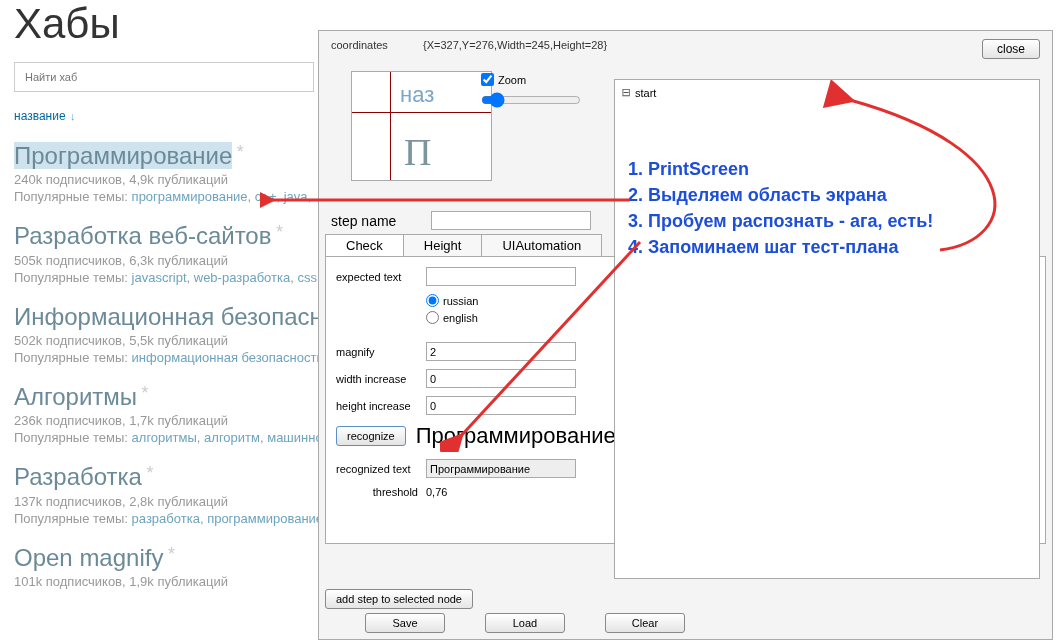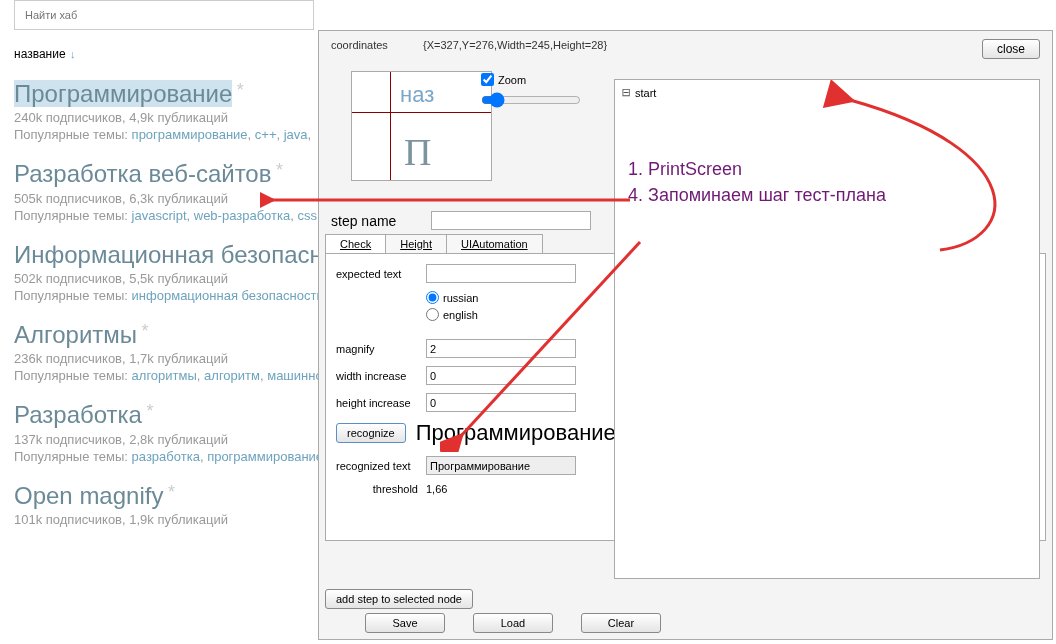--- a/index.html
+++ b/index.html
@@ -2,21 +2,21 @@
 <html><head>
 <meta charset="utf-8">
 <style>
   * { box-sizing: border-box; margin: 0; padding: 0; font-family: Arial, sans-serif; }
   body { width: 1056px; height: 644px; background: #fff; position: relative; overflow: hidden; }
 
   
   .left-col { position: absolute; left: 14px; top: 0; width: 620px; }
   .page-title { font-size: 42px; font-weight: normal; color: #333; margin-bottom: 14px; }
   .search-box { width: 300px; border: 1px solid #ccc; padding: 8px 10px; font-size: 11px; color: #bbb; margin-bottom: 14px; }
-  .sort-link { color: #000000; font-size: 12px; text-decoration: none; }
+  .sort-link { color: #0369a1; font-size: 12px; text-decoration: none; }
   .sort-arrow { color: #6da3bd; font-size: 11px; }
   .hub { margin-top: 18px; }
   .hub-name { font-size: 24px; color: #6b8a98; font-weight: normal; display: inline; }
   .hub-name.selected { background: #cfe3ee; }
   .hub-star { color: #ccc; font-size: 18px; vertical-align: super; }
   .hub-meta { color: #999; font-size: 13px; margin-top: 2px; }
   .hub-topics { color: #999; font-size: 13px; margin-top: 2px; }
   .hub-topics a { color: #6da3bd; text-decoration: none; }
 
   
@@ -34,52 +34,53 @@
   .preview-box .zoom-text2 { position: absolute; left: 52px; top: 58px; font-size: 38px; color: #7b95a0; font-family: serif; }
   .zoom-ctrl { position: absolute; left: 150px; top: 6px; }
   .zoom-chk { font-size: 11px; display: flex; align-items: center; gap: 4px; }
   .zoom-slider { margin-top: 6px; width: 100px; }
 
   .step-row { margin: 4px 12px; display: flex; align-items: center; gap: 8px; }
   .step-lbl { font-size: 14px; width: 92px; }
   .step-input { flex: 0 0 160px; border: 1px solid #aaa; height: 19px; font-size: 11px; background: #fff; padding: 0 3px; }
 
   .tabs { margin: 4px 0 0 6px; display: flex; }
-  .tab { border: 1px solid #aaa; border-bottom: none; padding: 3px 14px; font-size: 11px; background: #f7f7f7; margin-right: -1px; cursor: pointer; text-decoration: underline; }
+  .tab { border: 1px solid #aaa; border-bottom: none; padding: 3px 20px; font-size: 13px; background: #f7f7f7; margin-right: -1px; cursor: pointer; }
   .tab.active { background: #fff; position: relative; z-index: 2; }
 
   .tab-body { margin: 0 6px 0 6px; border: 1px solid #aaa; background: #fff; padding: 10px 10px 10px 10px; height: 288px; position: relative; }
   .fld-row { display: flex; align-items: center; margin-bottom: 8px; }
   .fld-lbl { width: 90px; font-size: 11px; }
   .fld-in { width: 150px; border: 1px solid #aaa; height: 19px; font-size: 11px; padding: 0 3px; }
   .radio-row { margin-left: 90px; display: flex; align-items: center; gap: 4px; margin-bottom: 4px; font-size: 11px; }
   .recognize-btn { padding: 3px 10px; font-size: 11px; background: linear-gradient(#fff,#e4e4e4); border: 1px solid #5a8fc7; border-radius: 3px; cursor: pointer; margin-right: 10px; }
   .recognize-big { font-size: 22px; color: #000; }
   .ro-in { width: 150px; border: 1px solid #aaa; height: 19px; font-size: 11px; padding: 0 3px; background: #eee; }
 
   .bottom-btns { position: absolute; left: 6px; bottom: 6px; right: 6px; }
   .addstep-btn { padding: 3px 10px; font-size: 11px; background: linear-gradient(#fff,#e4e4e4); border: 1px solid #888; border-radius: 3px; cursor: pointer; margin-bottom: 4px; display: inline-block; }
-  .btn-row { display: flex; gap: 28px; padding-left: 40px; }
+  .btn-row { display: flex; gap: 40px; padding-left: 40px; }
   .bbtn { width: 80px; padding: 3px 0; font-size: 11px; background: linear-gradient(#fff,#e4e4e4); border: 1px solid #888; border-radius: 3px; cursor: pointer; text-align: center; }
 
   
   .tree-panel { position: absolute; right: 12px; top: 48px; width: 426px; height: 500px; background: #fff; border: 1px solid #aaa; padding: 6px; font-size: 11px; }
   .tree-root { display: flex; align-items: center; gap: 4px; }
   .tree-dot { width: 10px; text-align: center; color: #555; }
 
   
-  .ann { position: absolute; color: #701a75; font-size: 18px; pointer-events: none; }
+  .ann { position: absolute; color: #1d4ed8; font-size: 18px; pointer-events: none; font-weight: bold; }
   .ann-list { left: 628px; top: 156px; line-height: 26px; }
 
   svg.arrow { position: absolute; pointer-events: none; }
 </style>
 </head>
 <body>
 
 <div class="left-col">
+  <h1 class="page-title">Хабы</h1>
   <input class="search-box" placeholder="Найти хаб" style="">
   <div>
     <a href="#" class="sort-link">название</a>
     <span class="sort-arrow">↓</span>
   </div>
 
   <div class="hub">
     <span class="hub-name selected">Программирование</span>
     <span class="hub-star">*</span>
     <div class="hub-meta">240k подписчиков, 4,9k публикаций</div>
@@ -210,21 +211,21 @@
       <button class="recognize-btn">recognize</button>
       <span class="recognize-big">Программирование</span>
     </div>
 
     <div class="fld-row" style="margin-top:10px">
       <span class="fld-lbl">recognized text</span>
       <input class="ro-in" readonly="" value="Программирование" style="">
     </div>
     <div class="fld-row">
       <span class="fld-lbl" style="text-align:right;padding-right:8px">threshold</span>
-      <span style="font-size:11px">1,66</span>
+      <span style="font-size:11px">0,76</span>
     </div>
   </div>
 
   <div class="bottom-btns">
     <button class="addstep-btn">add step to selected node</button>
     <div class="btn-row">
       <button class="bbtn">Save</button>
       <button class="bbtn">Load</button>
       <button class="bbtn">Clear</button>
     </div>
@@ -233,20 +234,22 @@
   <div class="tree-panel">
     <div class="tree-root">
       <span class="tree-dot">⊟</span>
       <span>start</span>
     </div>
   </div>
 </div>
 
 <div class="ann ann-list">
   <div>1. PrintScreen</div>
+  <div>2. Выделяем область  экрана</div>
+  <div>3. Пробуем распознать - ага, есть!</div>
   <div>4. Запоминаем шаг тест-плана</div>
 </div>
 
 <svg class="arrow" style="left:260px;top:180px" width="380" height="40">
   <defs>
       <marker id="ah1" markerWidth="12" markerHeight="12" refX="2" refY="5" orient="auto">
         <path d="M10,0 L0,5 L10,10 z" fill="#e03030"></path>
       </marker>
     </defs>
   <line x1="370" y1="20" x2="10" y2="20" stroke="#e03030" stroke-width="3" marker-end="url(#ah1)"></line>

